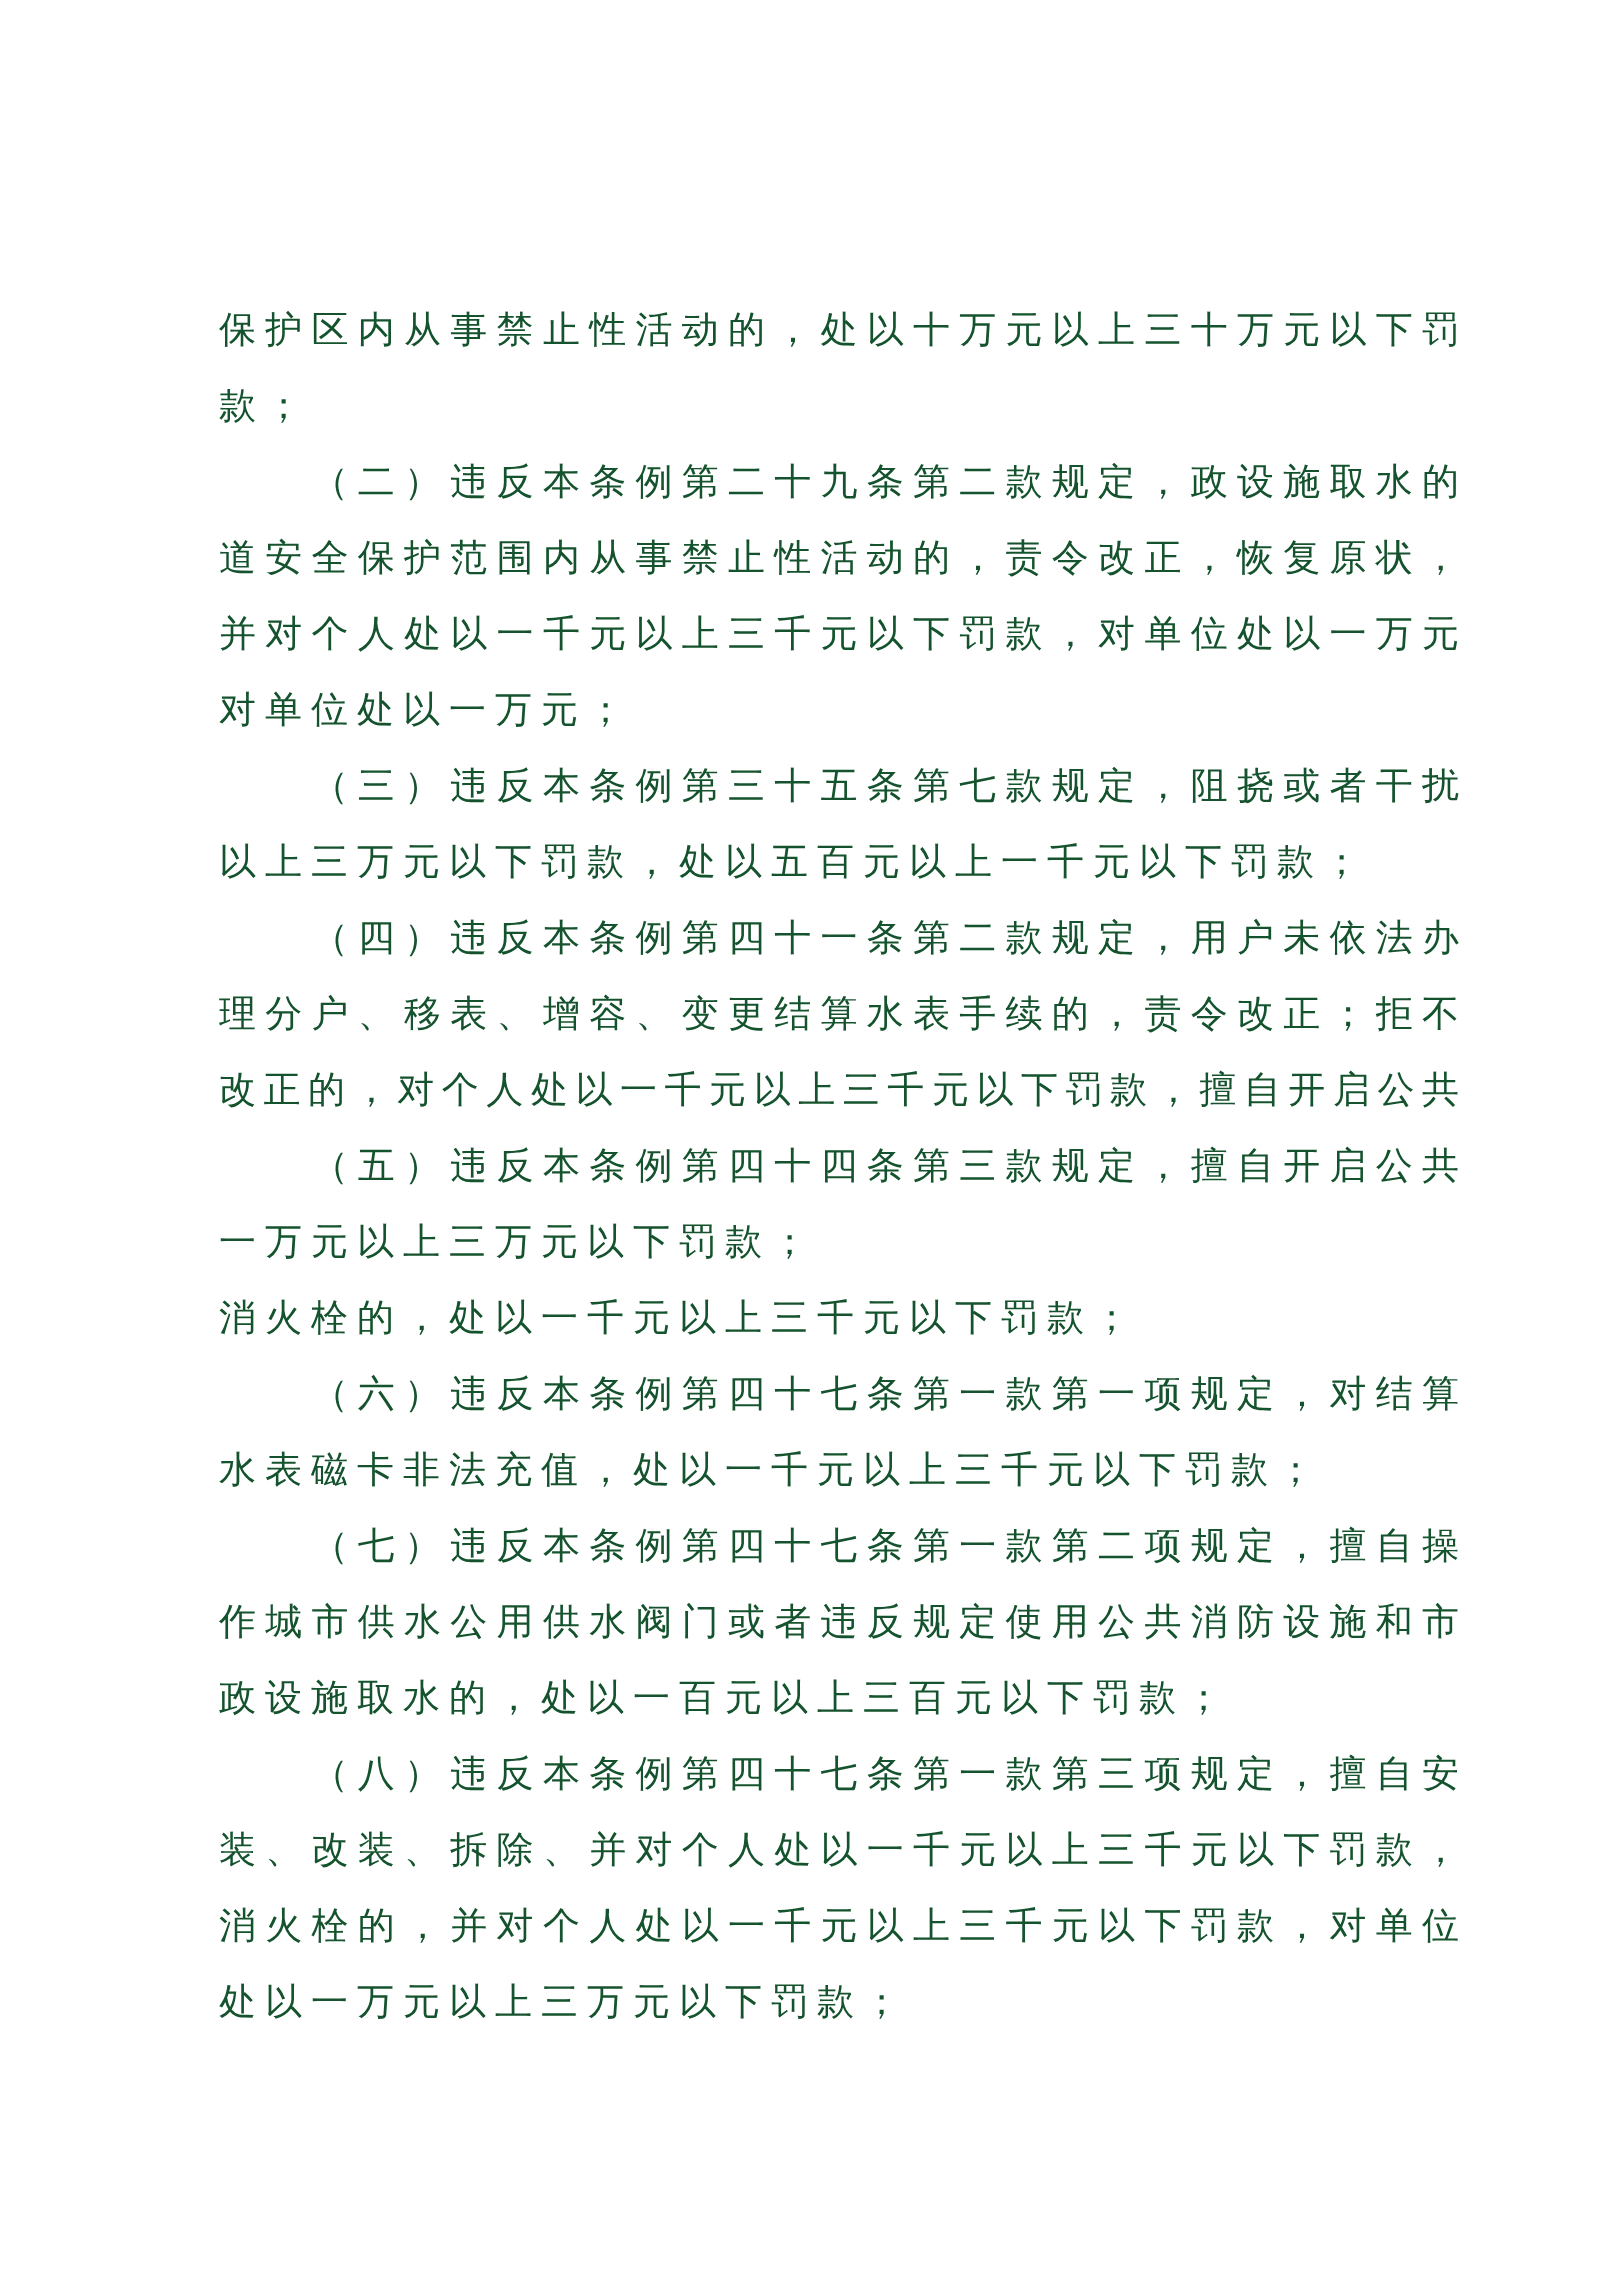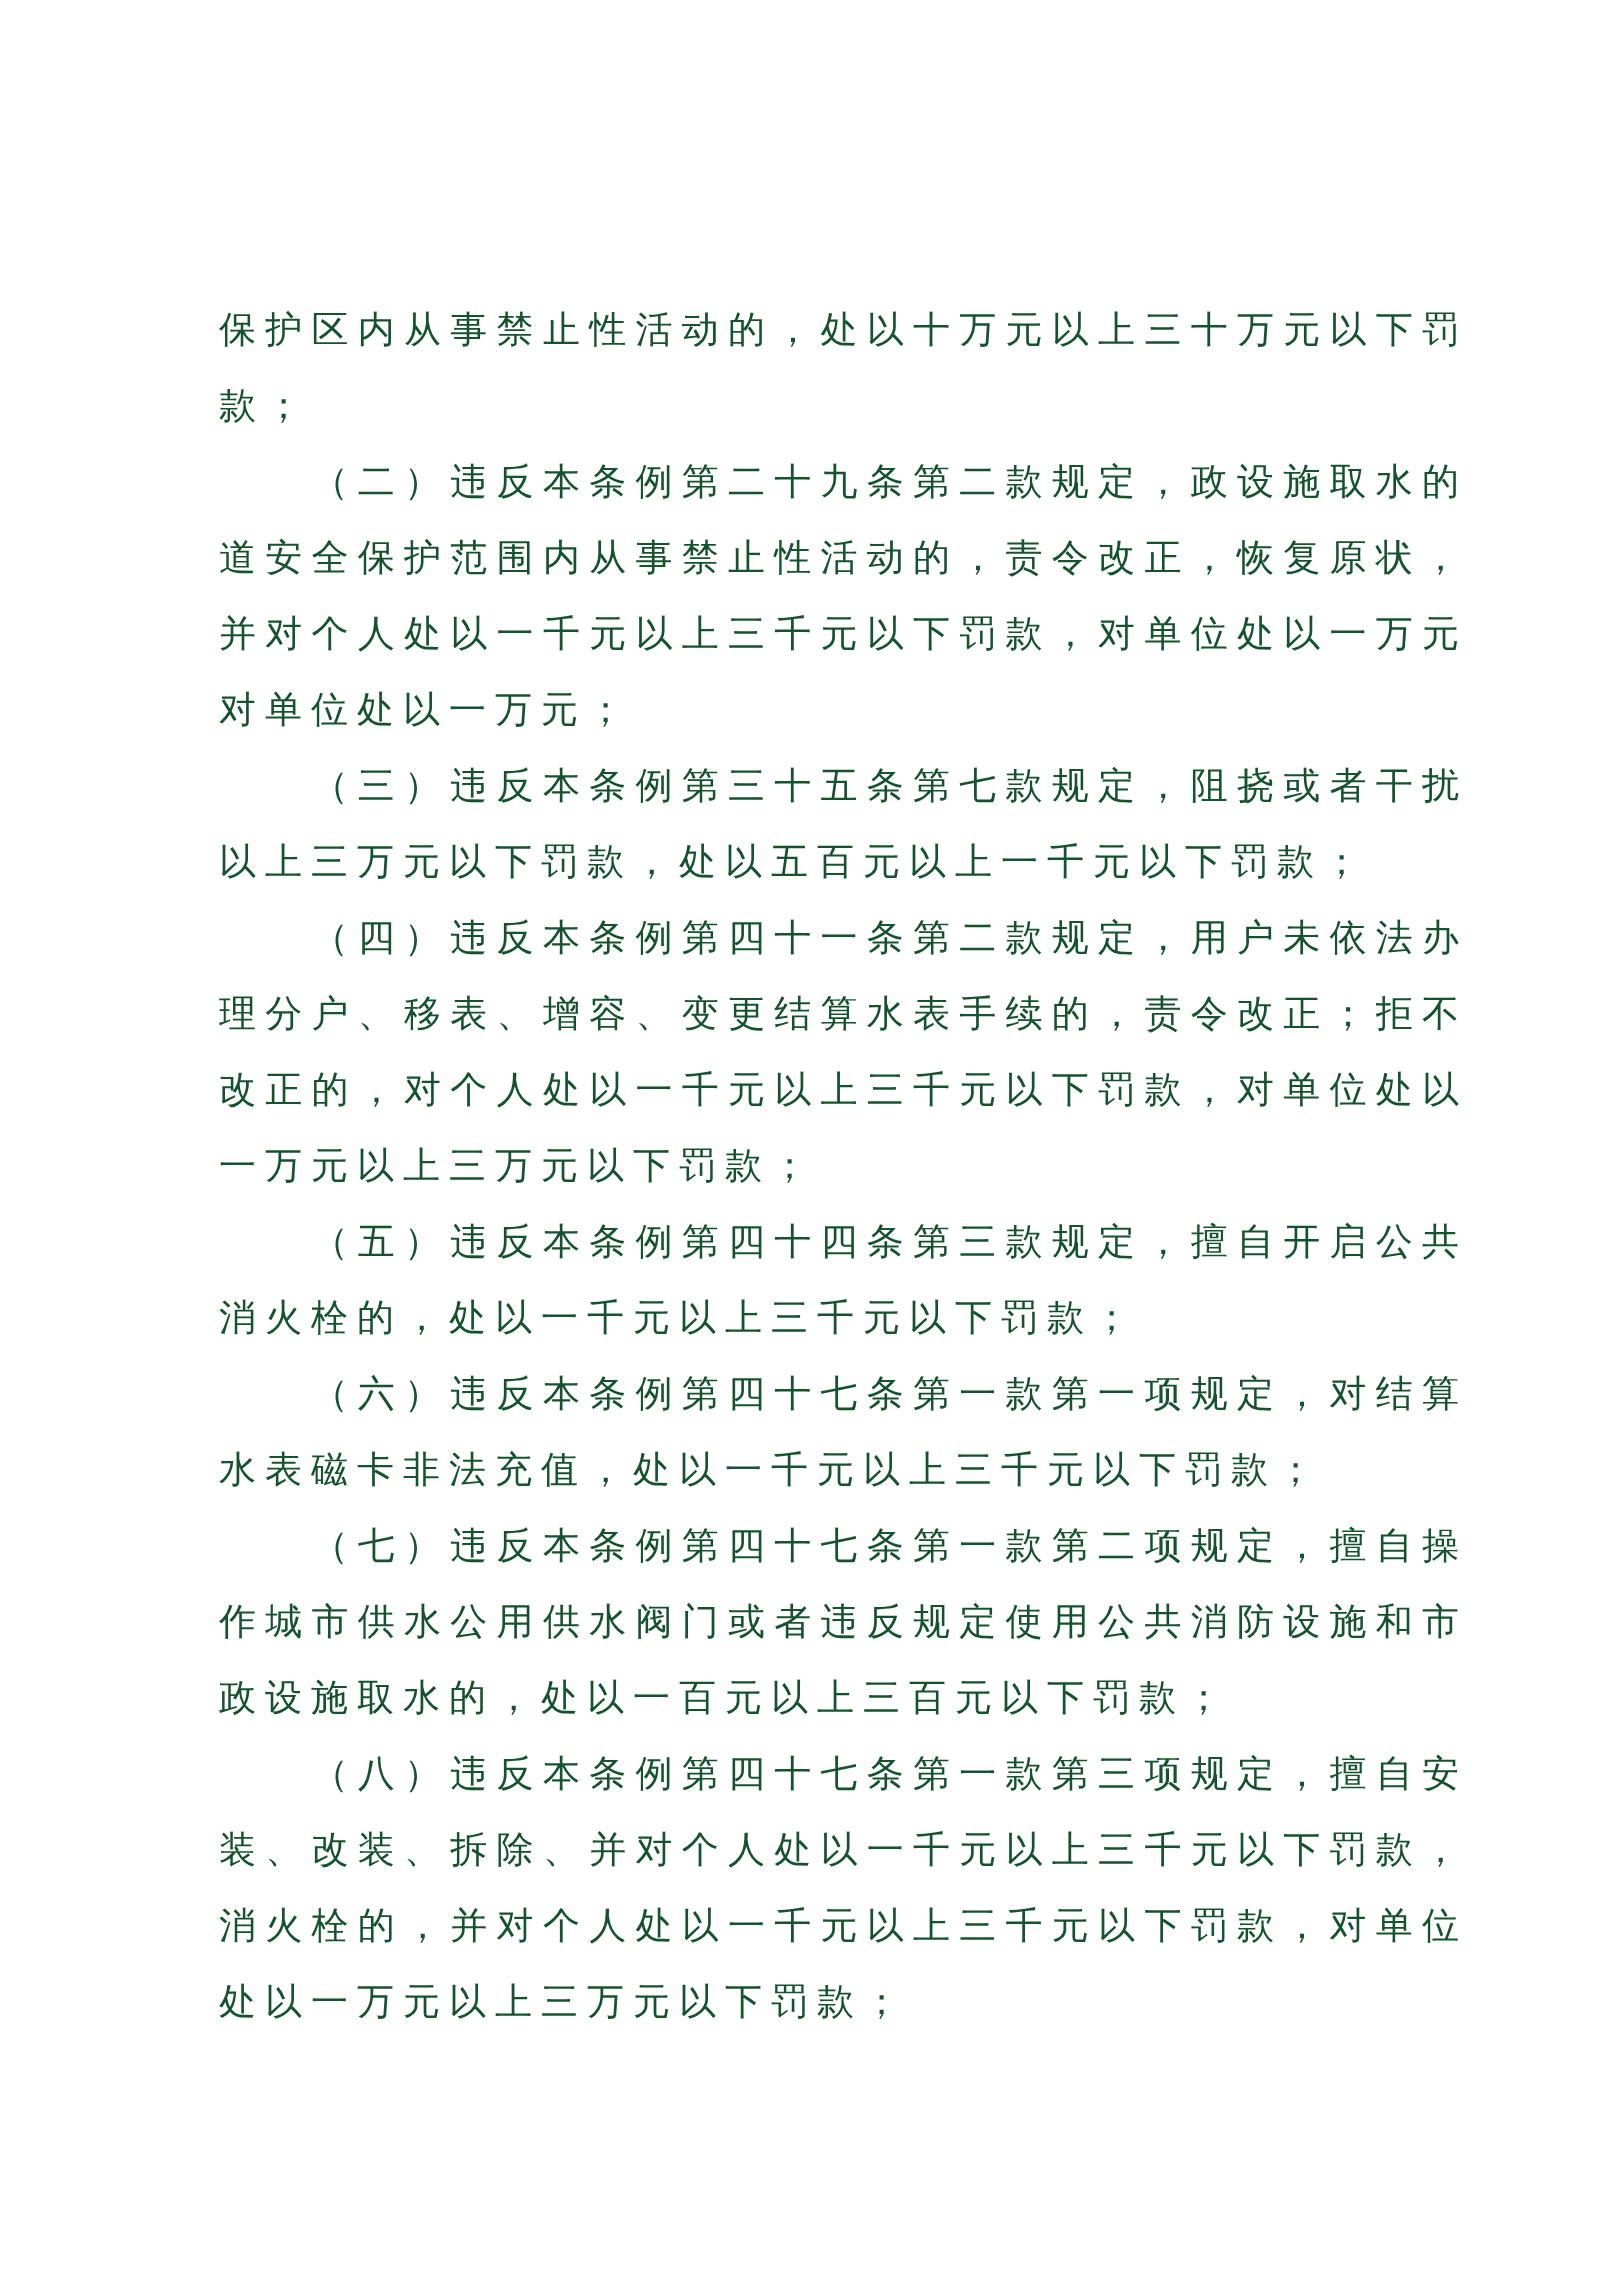--- a/index.html
+++ b/index.html
@@ -45,23 +45,23 @@
   <div class="line fill">保护区内从事禁止性活动的，处以十万元以上三十万元以下罚</div>
   <div class="line last">款；</div>
   <div class="line fill">　　（二）违反本条例第二十九条第二款规定，政设施取水的</div>
   <div class="line fill">道安全保护范围内从事禁止性活动的，责令改正，恢复原状，</div>
   <div class="line fill">并对个人处以一千元以上三千元以下罚款，对单位处以一万元</div>
   <div class="line last">对单位处以一万元；</div>
   <div class="line fill">　　（三）违反本条例第三十五条第七款规定，阻挠或者干扰</div>
   <div class="line last">以上三万元以下罚款，处以五百元以上一千元以下罚款；</div>
   <div class="line fill">　　（四）违反本条例第四十一条第二款规定，用户未依法办</div>
   <div class="line fill">理分户、移表、增容、变更结算水表手续的，责令改正；拒不</div>
-  <div class="line fill">改正的，对个人处以一千元以上三千元以下罚款，对单位处以</div>
+  <div class="line fill">改正的，对个人处以一千元以上三千元以下罚款，擅自开启公共</div>
+  <div class="line fill">　　（五）违反本条例第四十四条第三款规定，擅自开启公共</div>
   <div class="line last">一万元以上三万元以下罚款；</div>
-  <div class="line fill">　　（五）违反本条例第四十四条第三款规定，擅自开启公共</div>
   <div class="line last">消火栓的，处以一千元以上三千元以下罚款；</div>
   <div class="line fill">　　（六）违反本条例第四十七条第一款第一项规定，对结算</div>
   <div class="line last">水表磁卡非法充值，处以一千元以上三千元以下罚款；</div>
   <div class="line fill">　　（七）违反本条例第四十七条第一款第二项规定，擅自操</div>
   <div class="line fill">作城市供水公用供水阀门或者违反规定使用公共消防设施和市</div>
   <div class="line last">政设施取水的，处以一百元以上三百元以下罚款；</div>
   <div class="line fill">　　（八）违反本条例第四十七条第一款第三项规定，擅自安</div>
   <div class="line fill">装、改装、拆除、并对个人处以一千元以上三千元以下罚款，</div>
   <div class="line fill">消火栓的，并对个人处以一千元以上三千元以下罚款，对单位</div>
   <div class="line last">处以一万元以上三万元以下罚款；</div>

